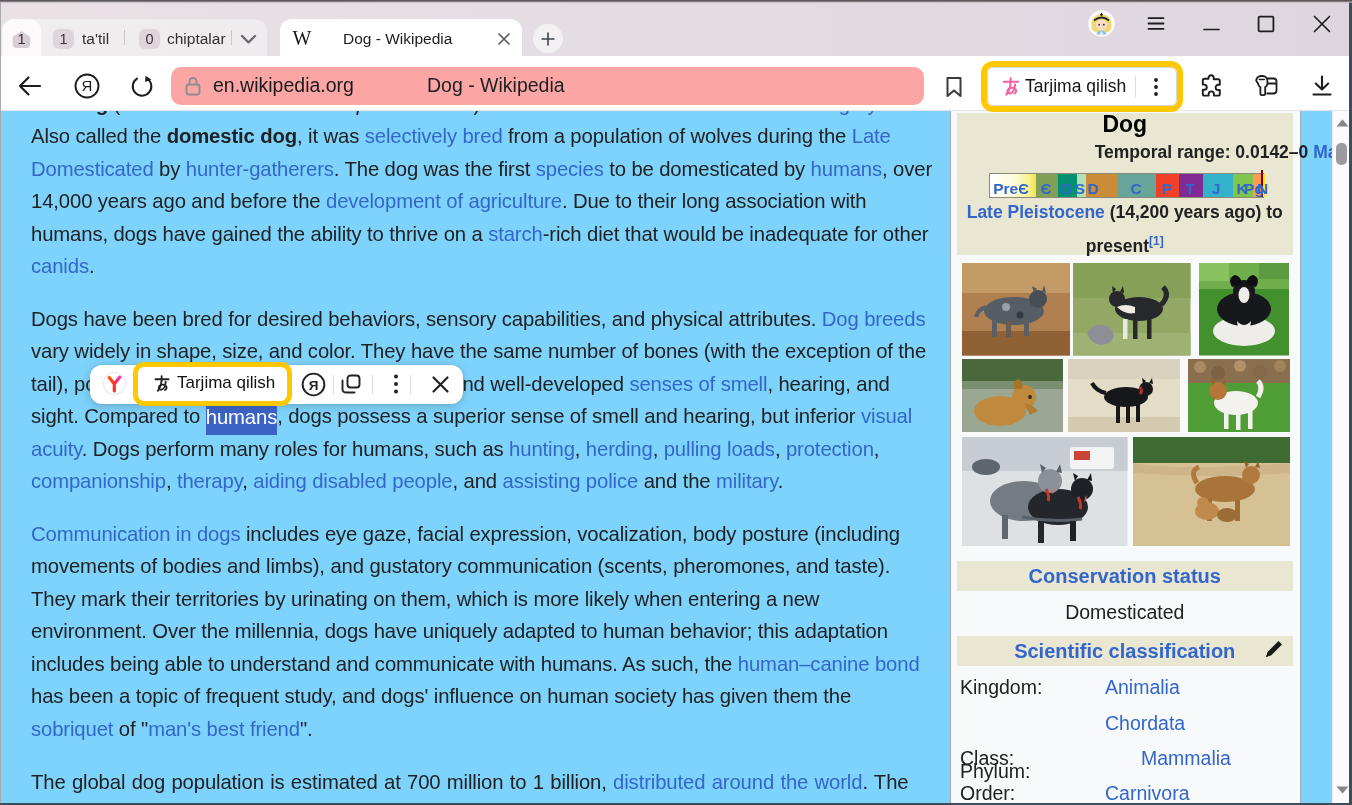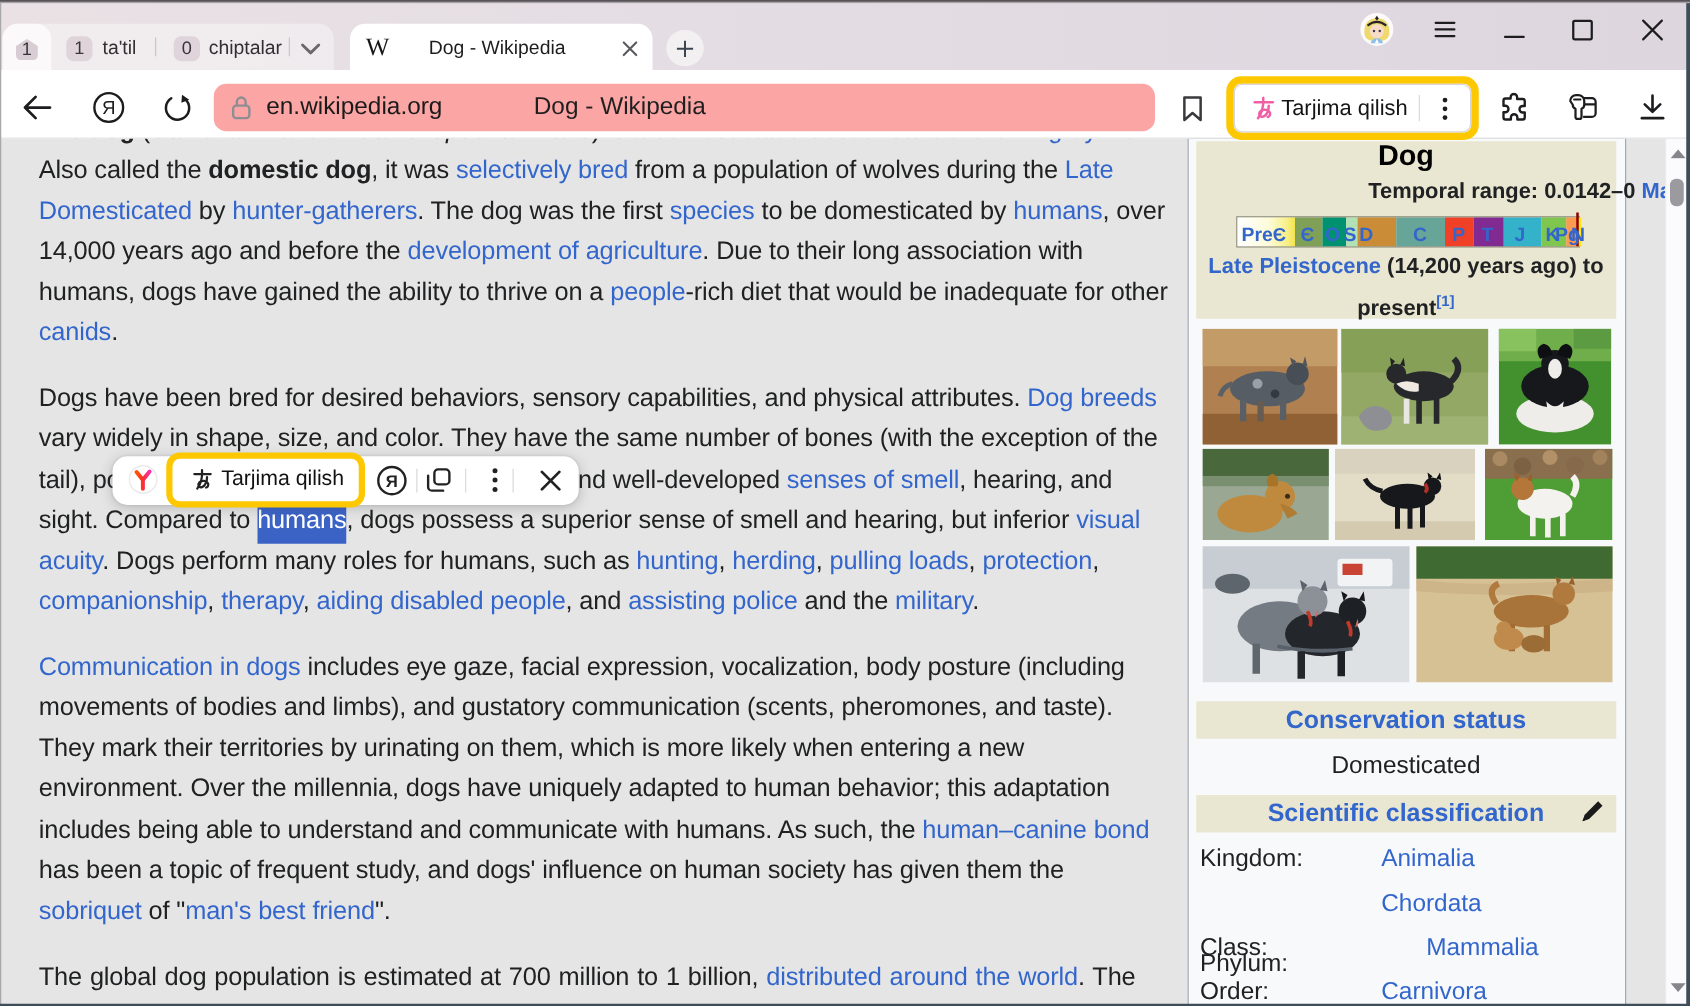--- a/index.html
+++ b/index.html
@@ -20,21 +20,21 @@
   
   #activetab { position:absolute; left:280px; top:19px; width:242px; height:37px; background:#fff; border-radius:12px 12px 0 0; }
   #plusbtn { position:absolute; left:533px; top:24px; width:30px; height:29px; background:rgba(255,255,255,0.55); border-radius:15px; }
   
   #toolbar { position:absolute; left:0; top:56px; width:1352px; height:55px; background:#fff; }
   #toolbar::after { content:""; position:absolute; left:0; bottom:0; right:0; height:1px; background:#e5e3e5; }
   #addrbar { position:absolute; left:171px; top:11px; width:753px; height:38px; background:#fca5a5; border-radius:10px; }
   #orangebox { position:absolute; left:981px; top:5px; width:202px; height:51px; border:6px solid #fec800; border-radius:12px; background:#fff; z-index:30; }
   #orangebox .inner { position:absolute; left:0px; top:0px; right:0px; bottom:0px; border:1px solid #d7d5d7; border-radius:7px; }
   
-  #content { position:absolute; left:0; top:111px; width:1352px; height:694px; background:#e5e5e5; overflow:hidden; }
+  #content { position:absolute; left:0; top:111px; width:1352px; height:694px; background:#7dd3fc; overflow:hidden; }
   #article { position:absolute; left:31px; top:-23px; width:910px; color:#202122; font-size:20.3px; letter-spacing:-0.12px; }
   #article .ln { height:32.42px; line-height:32.42px; white-space:nowrap; }
   #article .para { margin:0 0 20.6px 0; }
   a { color:#3366cc; text-decoration:none; }
   .sel { background:#3b63c6; color:#fff; padding:3.5px 0 7.5px 0; }
   
   #taxobox { position:absolute; left:950px; top:-1px; width:351px; height:700px; background:#f8f9fa; border:1px solid #a2a9b1; }
   .beige { position:absolute; background:#e9e6d1; }
   .trow { position:absolute; font-size:19.5px; color:#202122; }
   
@@ -173,21 +173,21 @@
   </svg>
 </div>
 
 <div id="content">
   <div id="article">
     <div class="para">
       <div class="ln">The <b>dog</b> (<i>Canis familiaris</i> or <i>Canis lupus familiaris</i>) is a domesticated descendant of the <span style="padding-left:27px"></span><a>gray wolf</a>.</div>
       <div class="ln">Also called the <b>domestic dog</b>, it was <a>selectively bred</a> from a population of wolves during the <a>Late</a></div>
       <div class="ln"><a>Domesticated</a> by <a>hunter-gatherers</a>. The dog was the first <a>species</a> to be domesticated by <a>humans</a>, over</div>
       <div class="ln">14,000 years ago and before the <a>development of agriculture</a>. Due to their long association with</div>
-      <div class="ln">humans, dogs have gained the ability to thrive on a <a>people</a>-rich diet that would be inadequate for other</div>
+      <div class="ln">humans, dogs have gained the ability to thrive on a <a>starch</a>-rich diet that would be inadequate for other</div>
       <div class="ln"><a>canids</a>.</div>
     </div>
     <div class="para">
       <div class="ln">Dogs have been bred for desired behaviors, sensory capabilities, and physical attributes. <a>Dog breeds</a></div>
       <div class="ln">vary widely in shape, size, and color. They have the same number of bones (with the exception of the</div>
       <div class="ln">tail), powerful jaws that house around 42 teeth, and well-developed <a>senses of smell</a>, hearing, and</div>
       <div class="ln">sight. Compared to <span class="sel">humans</span>, dogs possess a superior sense of smell and hearing, but inferior <a>visual</a></div>
       <div class="ln"><a>acuity</a>. Dogs perform many roles for humans, such as <a>hunting</a>, <a>herding</a>, <a>pulling loads</a>, <a>protection</a>,</div>
       <div class="ln"><a>companionship</a>, <a>therapy</a>, <a>aiding disabled people</a>, and <a>assisting police</a> and the <a>military</a>.</div>
     </div>

